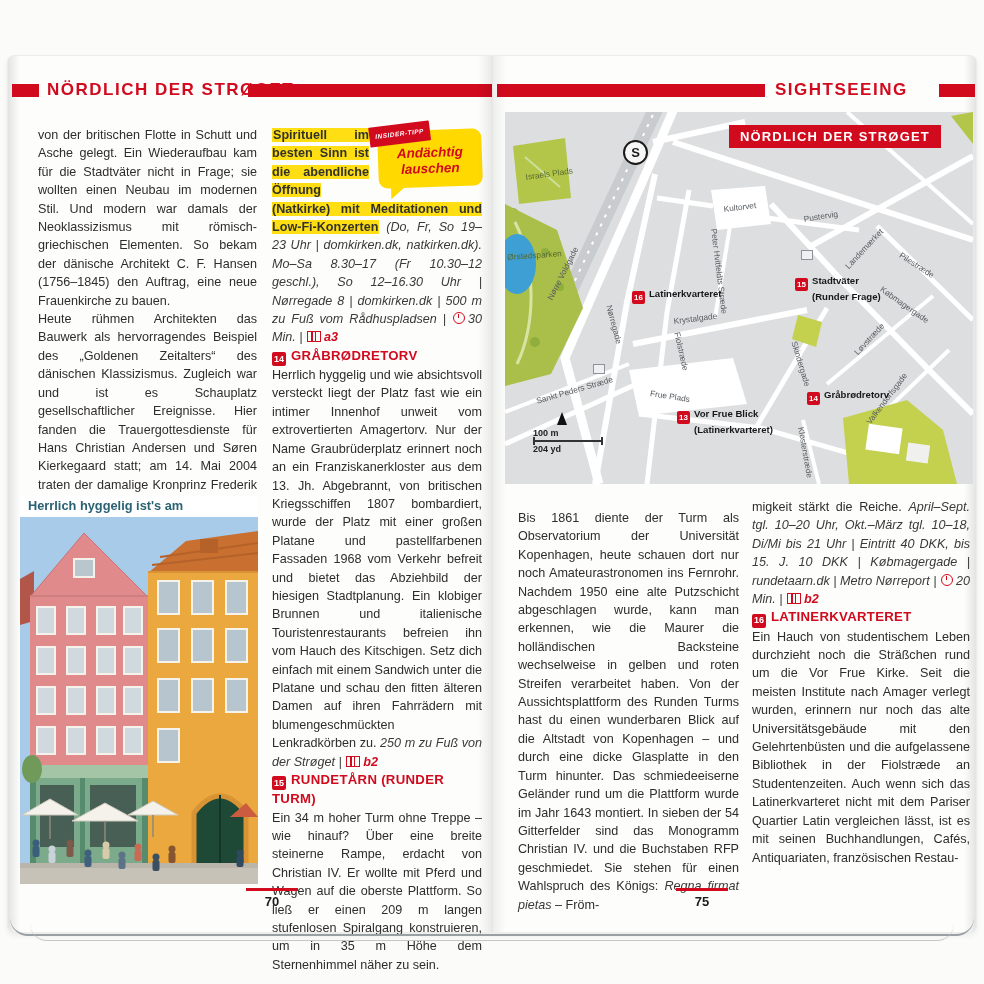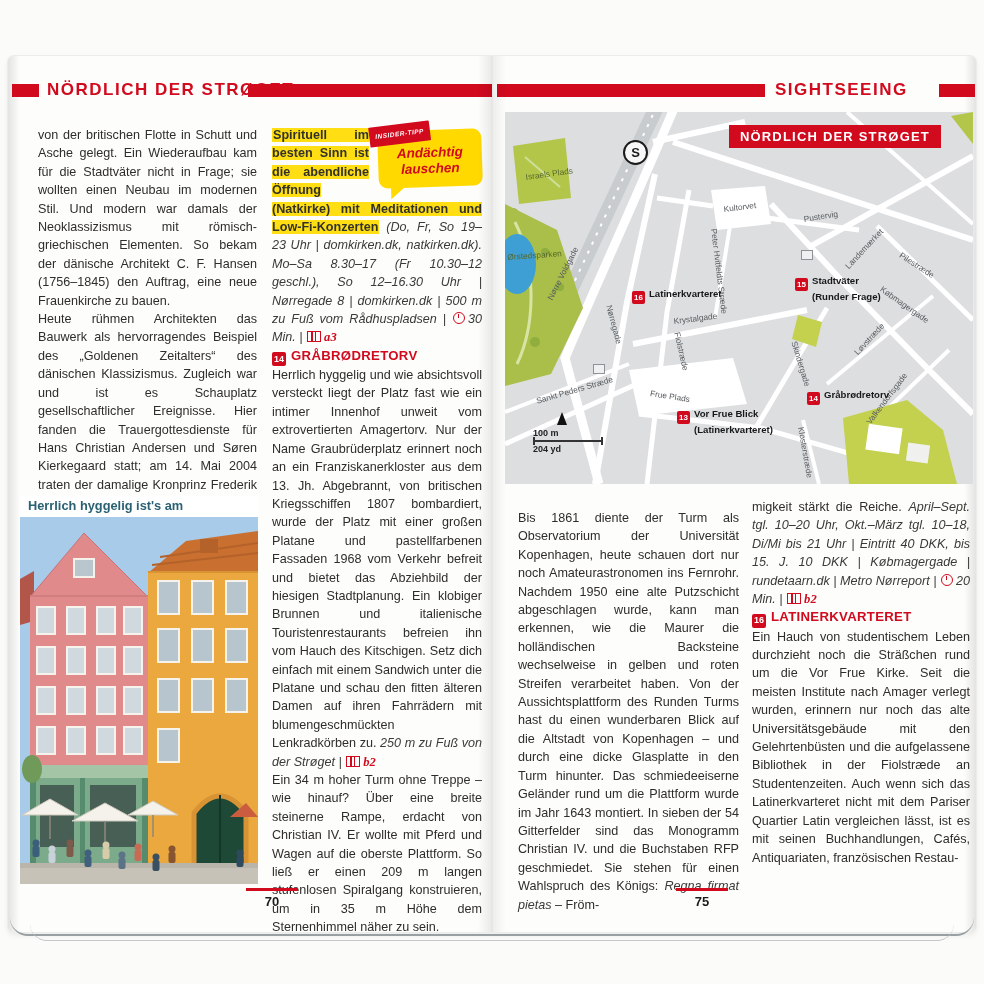--- a/index.html
+++ b/index.html
@@ -23,21 +23,21 @@
   .hdr-title{position:absolute;color:#d10a1e;font-weight:bold;font-size:17px;letter-spacing:1.5px;white-space:nowrap;}
   
   .col{position:absolute;font-size:12.6px;line-height:18.4px;text-align:justify;}
   .col p{margin:0 0 0 0;}
   .it{font-style:italic;color:#3a3a36;}
   .sec-head{margin:14px 0 2px 0;text-align:left;}
   .sec-title{color:#d10a1e;font-weight:bold;font-size:13.2px;letter-spacing:.3px;}
   .badge{display:inline-flex;width:14px;height:14px;background:#d10a1e;color:#fff;font-size:9px;
          font-weight:bold;align-items:center;justify-content:center;border-radius:2px;margin-right:5px;vertical-align:-2px;}
   mark.hl{background:#ffdf14;color:#33322a;font-weight:bold;padding:0 1px;}
-  .mref{color:#d10a1e;font-style:italic;font-weight:bold;font-family:Liberation Serif, serif;}
+  .mref{color:#d10a1e;font-style:italic;font-weight:bold;}
   .ic-clock{display:inline-block;width:10px;height:10px;border:1.5px solid #d10a1e;border-radius:50%;
             position:relative;vertical-align:-1px;margin:0 3px 0 1px;}
   .ic-clock::after{content:"";position:absolute;left:3.6px;top:1.4px;width:1.6px;height:3.8px;background:#d10a1e;}
   .ic-map{display:inline-block;width:12px;height:9px;border:1.3px solid #d10a1e;vertical-align:-1px;margin:0 3px 0 1px;
           background:linear-gradient(to right,transparent 28%,#d10a1e 28%,#d10a1e 38%,transparent 38%,transparent 60%,#d10a1e 60%,#d10a1e 70%,transparent 70%);}
   
   .tipwrap{position:relative;}
   .bubble{float:right;width:90px;margin:4px 0 6px 9px;background:#ffd900;border-radius:9px;
           padding:15px 7px 10px 7px;color:#d10a1e;font-weight:bold;font-style:italic;text-align:center;
           font-size:13.5px;line-height:16px;position:relative;transform:rotate(-2deg);}
@@ -106,20 +106,23 @@
     </div>
 
     <p class="sec-head">
       <span class="badge">14</span><span class="sec-title">GRÅBRØDRETORV</span>
     </p>
     <p><span>Herrlich hyggelig und wie absichtsvoll versteckt liegt der Platz fast wie ein intimer Innenhof unweit vom extrovertierten Amagertorv. Nur der Name Graubrüderplatz erinnert noch an ein Franziskanerkloster aus dem 13. Jh. Abgebrannt, von britischen Kriegsschiffen 1807 bombardiert, wurde der Platz mit einer großen Platane und pastellfarbenen Fassaden 1968 vom Verkehr befreit und bietet das Abziehbild der hiesigen Stadtplanung. Ein klobiger Brunnen und italienische Touristenrestaurants befreien ihn vom Hauch des Kitschigen. Setz dich einfach mit einem Sandwich unter die Platane und schau den fitten älteren Damen auf ihren Fahrrädern mit blumengeschmückten Lenkradkörben zu.</span>
       <span class="it">250 m zu Fuß von der Strøget |</span>
       <span class="ic-map"></span><span class="mref">b2</span>
     </p>
 
+    <p class="sec-head">
+      <span class="badge">15</span><span class="sec-title">RUNDETÅRN (RUNDER TURM)</span>
+    </p>
     <p>Ein 34 m hoher Turm ohne Treppe – wie hinauf? Über eine breite steinerne Rampe, erdacht von Christian IV. Er wollte mit Pferd und Wagen auf die oberste Plattform. So ließ er einen 209 m langen stufenlosen Spiralgang konstruieren, um in 35 m Höhe dem Sternenhimmel näher zu sein.</p>
   </div>
 
   <div class="photo">
     <div class="photo-cap">Herrlich hyggelig ist's am Gråbrødretorv</div>
     <svg width="238" height="367" viewBox="0 0 238 367">
       <rect x="0" y="0" width="238" height="367" fill="#a7cbe8"></rect>
       <polygon points="0,62 14,54 14,104 0,108" fill="#b2564a"></polygon>
 
       <polygon points="10,80 64,16 128,80" fill="#e08a8c" stroke="#c97376" stroke-width="1"></polygon>

